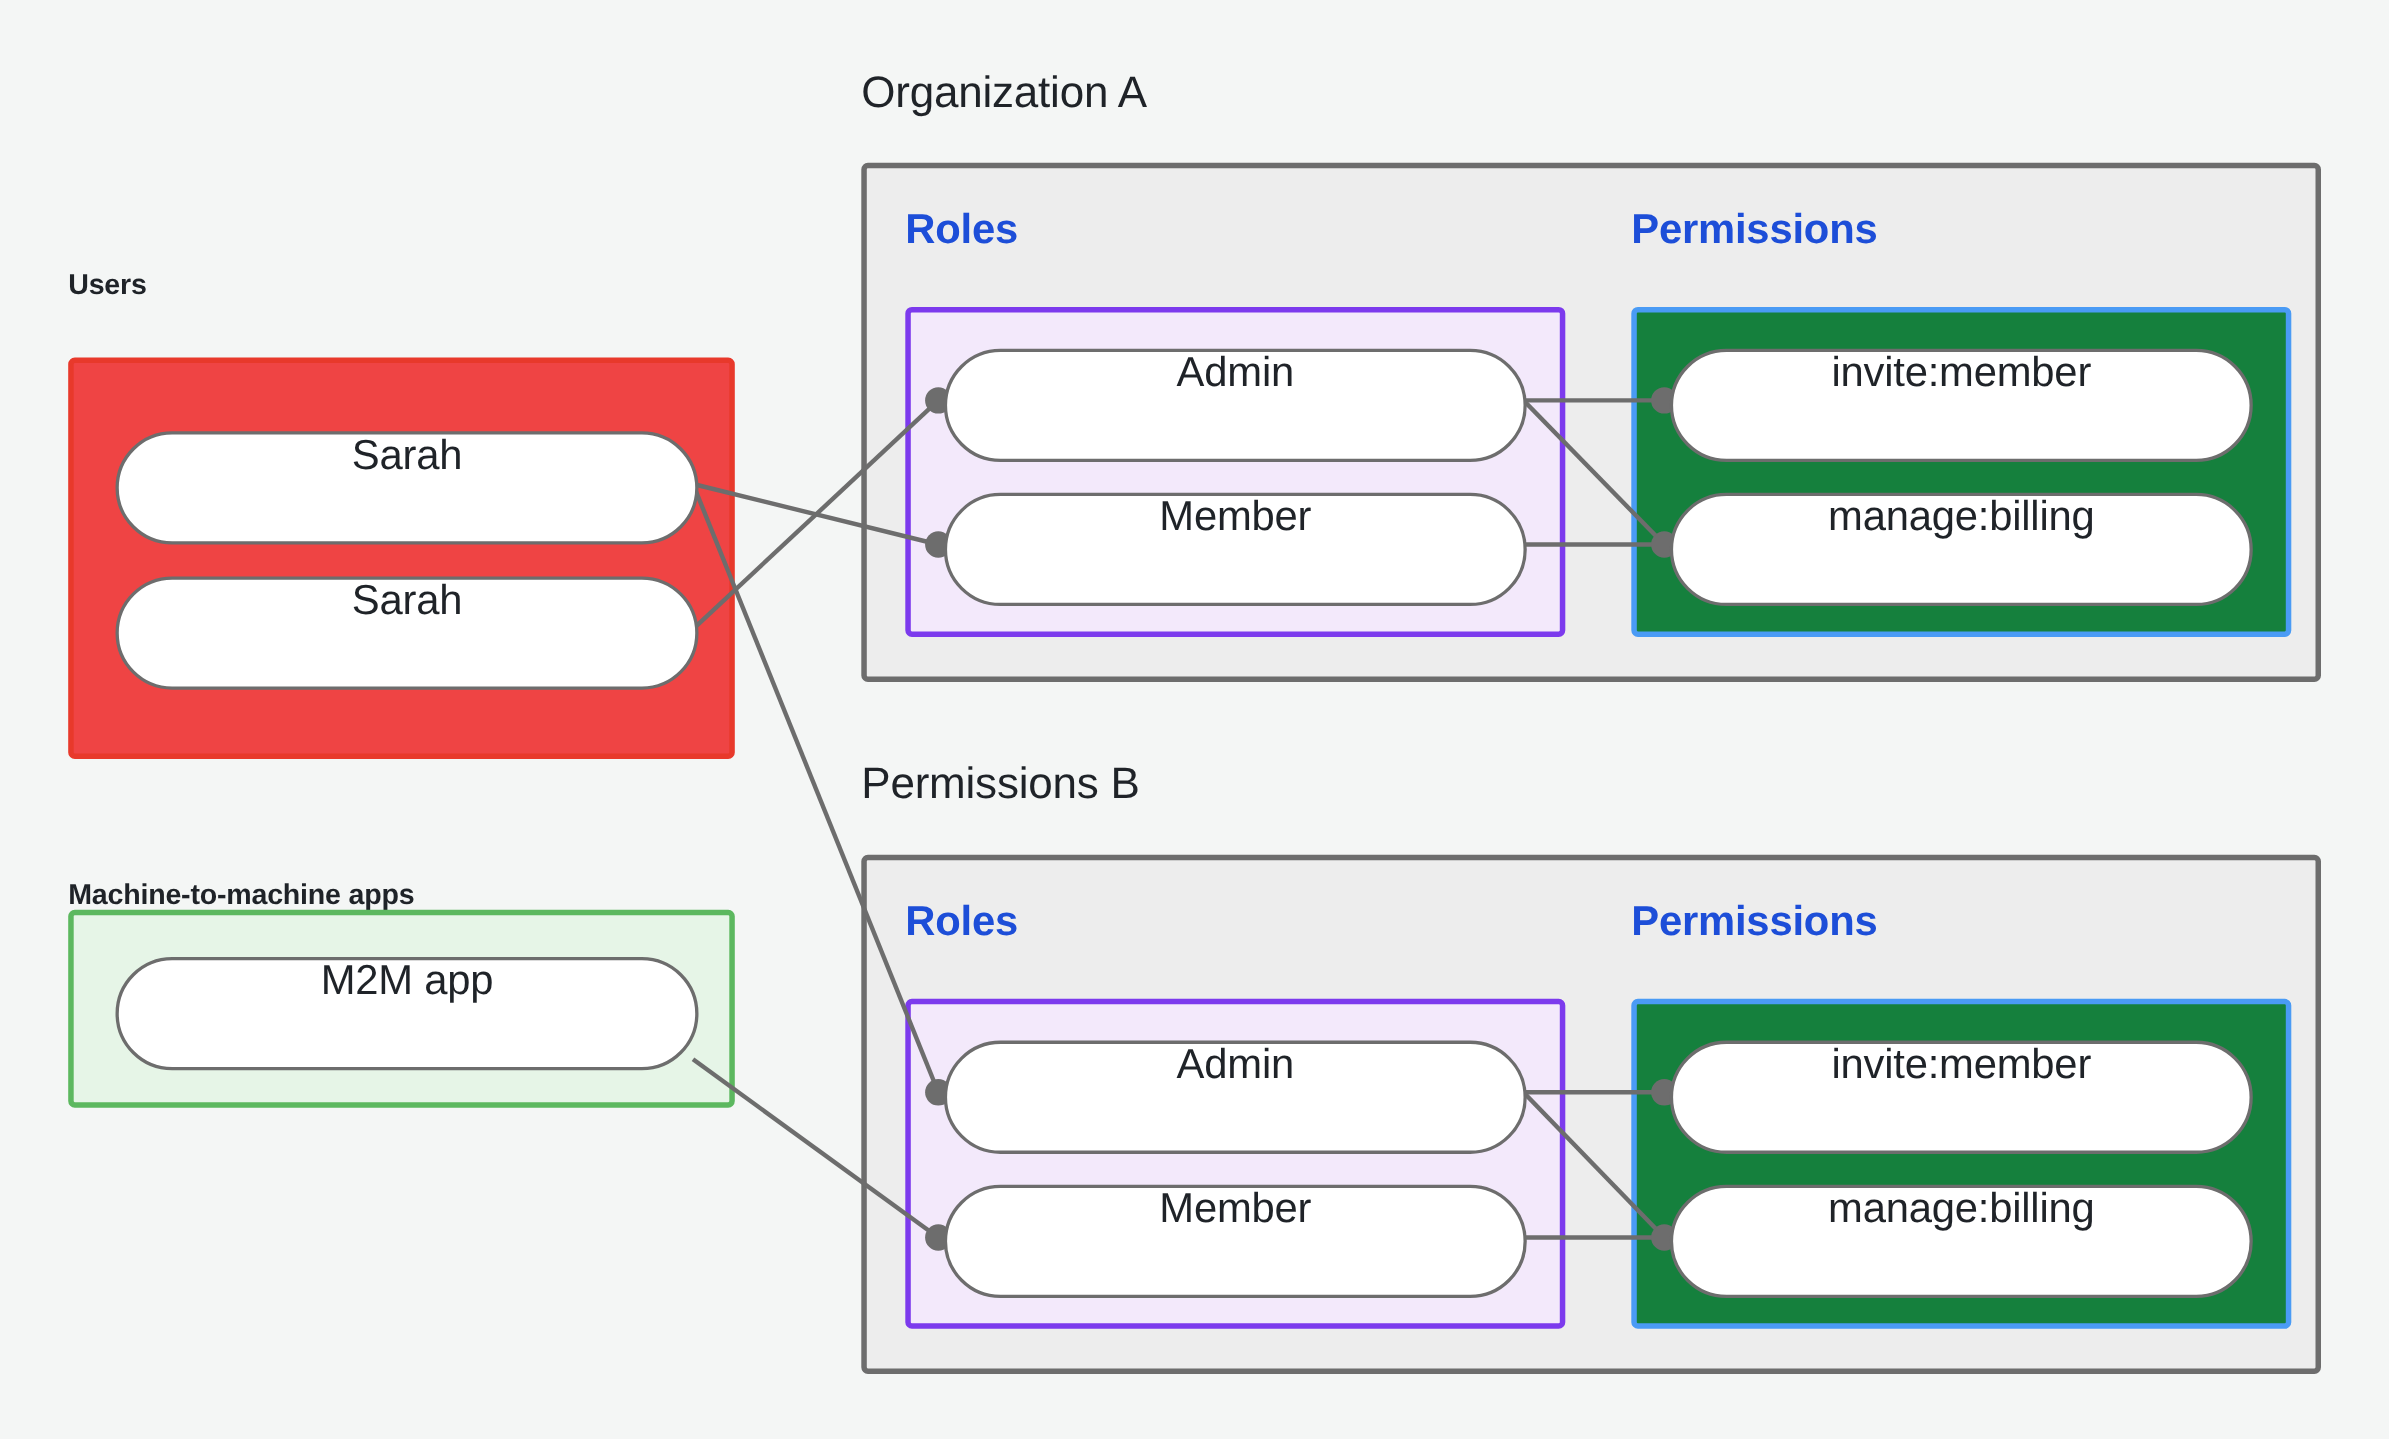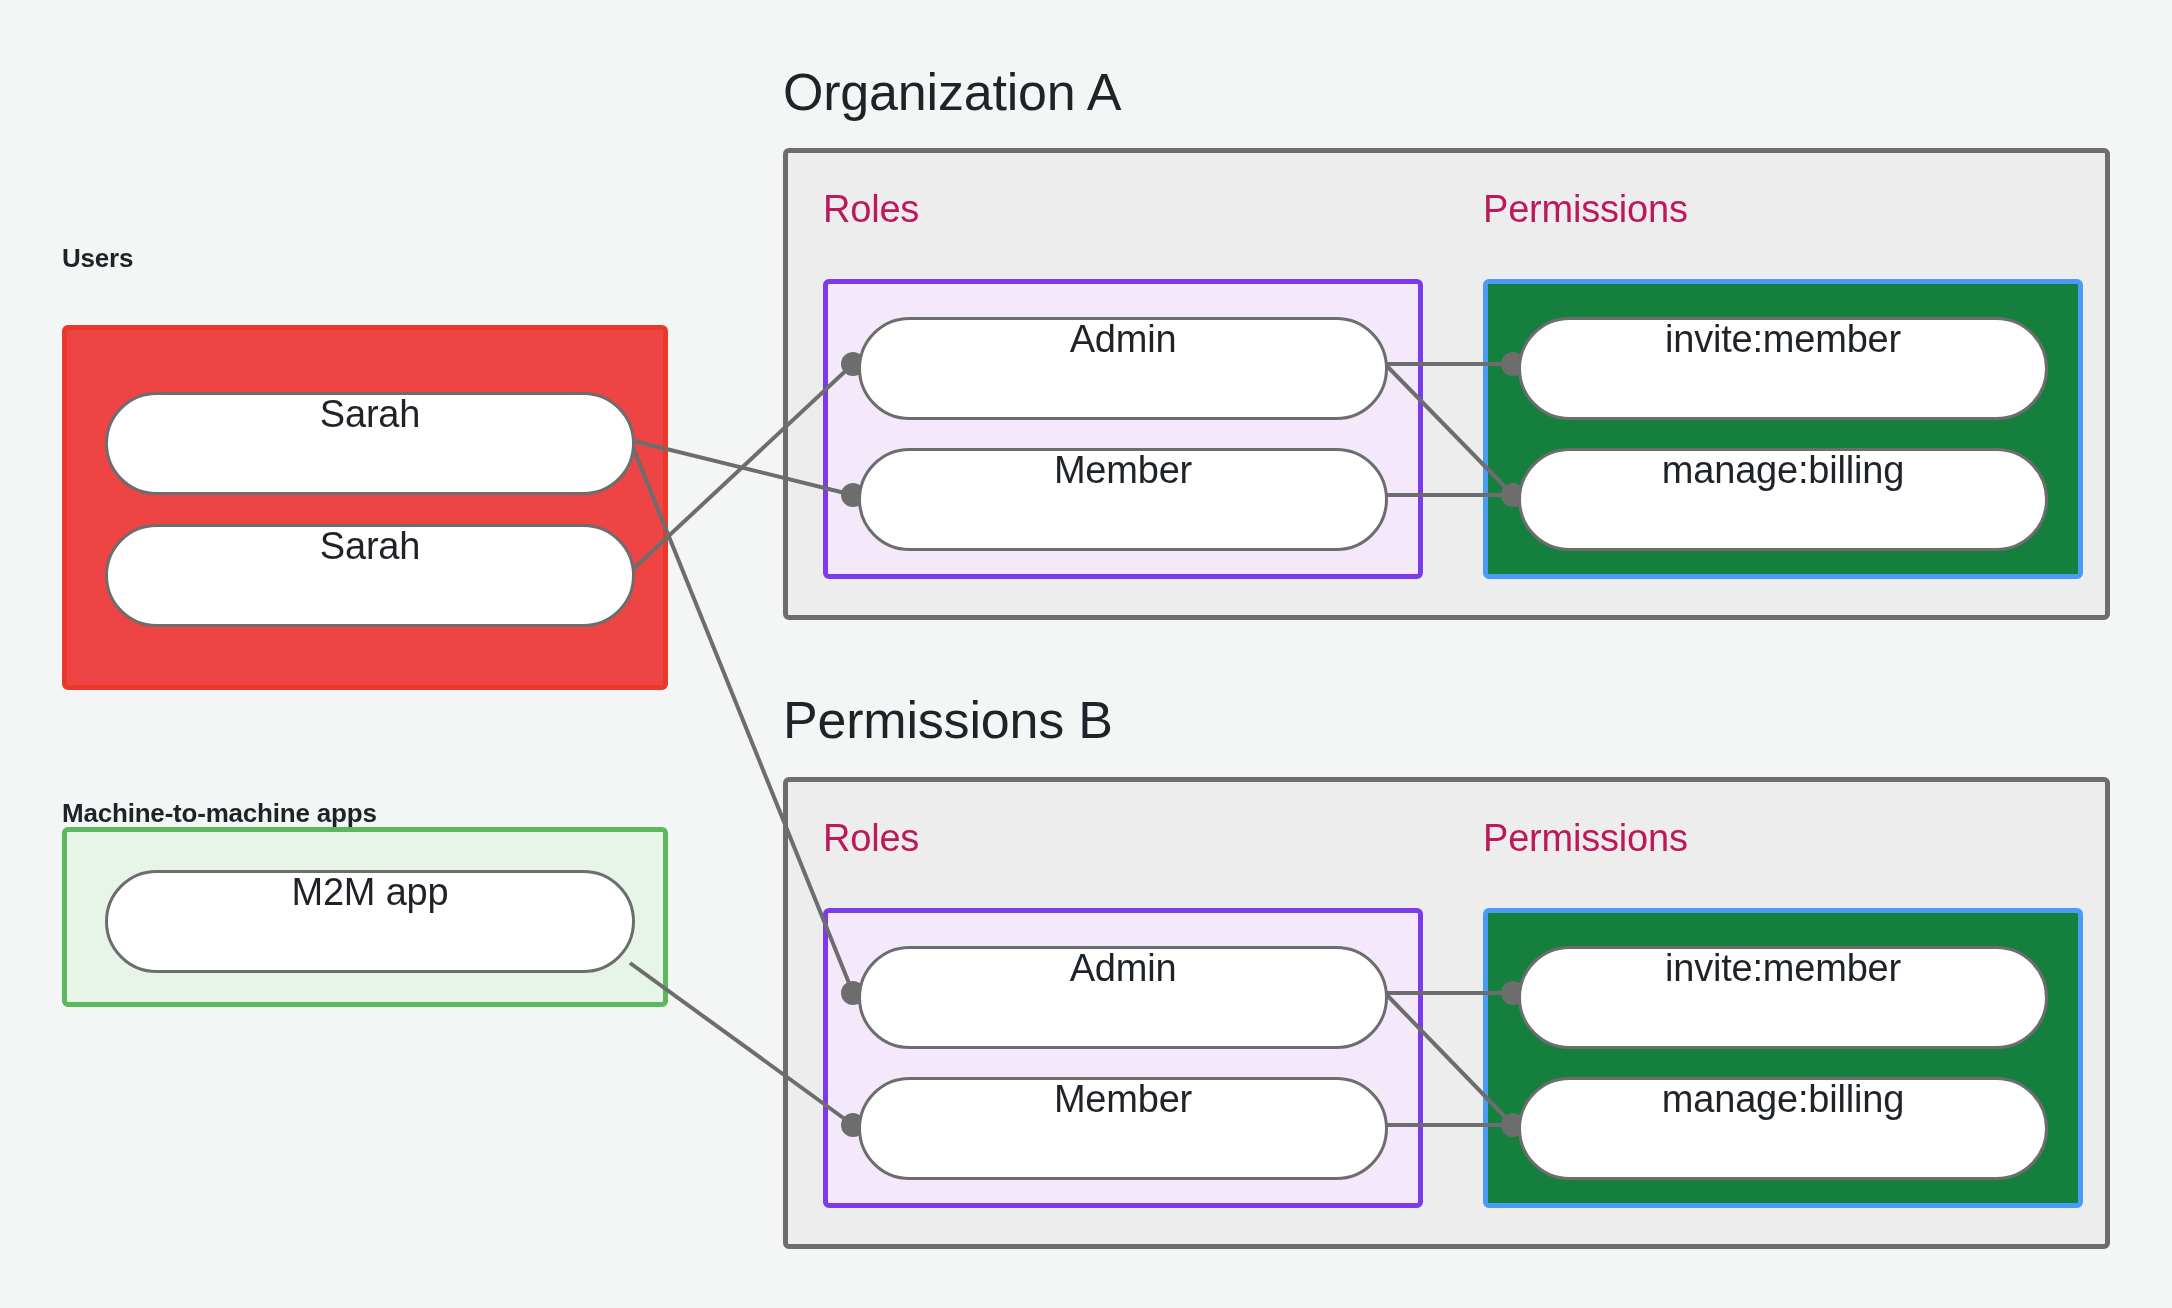--- a/index.html
+++ b/index.html
@@ -30,31 +30,31 @@
   .group-title {
     position: absolute;
     font-size: 26px;
     font-weight: 700;
     color: #1f2328;
     letter-spacing: -0.2px;
     white-space: nowrap;
   }
   .org-title {
     position: absolute;
-    font-size: 52px;
+    font-size: 40px;
     font-weight: 400;
     color: #1f2328;
     letter-spacing: -0.2px;
     white-space: nowrap;
   }
   .section-title {
     position: absolute;
     font-size: 38px;
-    font-weight: 400;
-    color: #be185d;
+    font-weight: 700;
+    color: #1d4ed8;
     letter-spacing: -0.2px;
     white-space: nowrap;
   }
   .container-box {
     position: absolute;
     box-sizing: border-box;
     border-radius: 6px;
   }
   .box-users {
     background: #ef4444;

